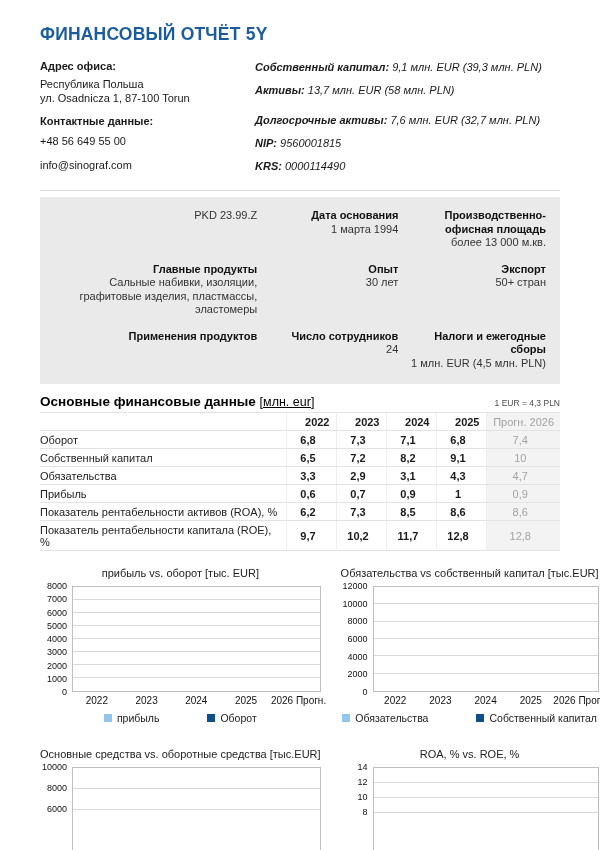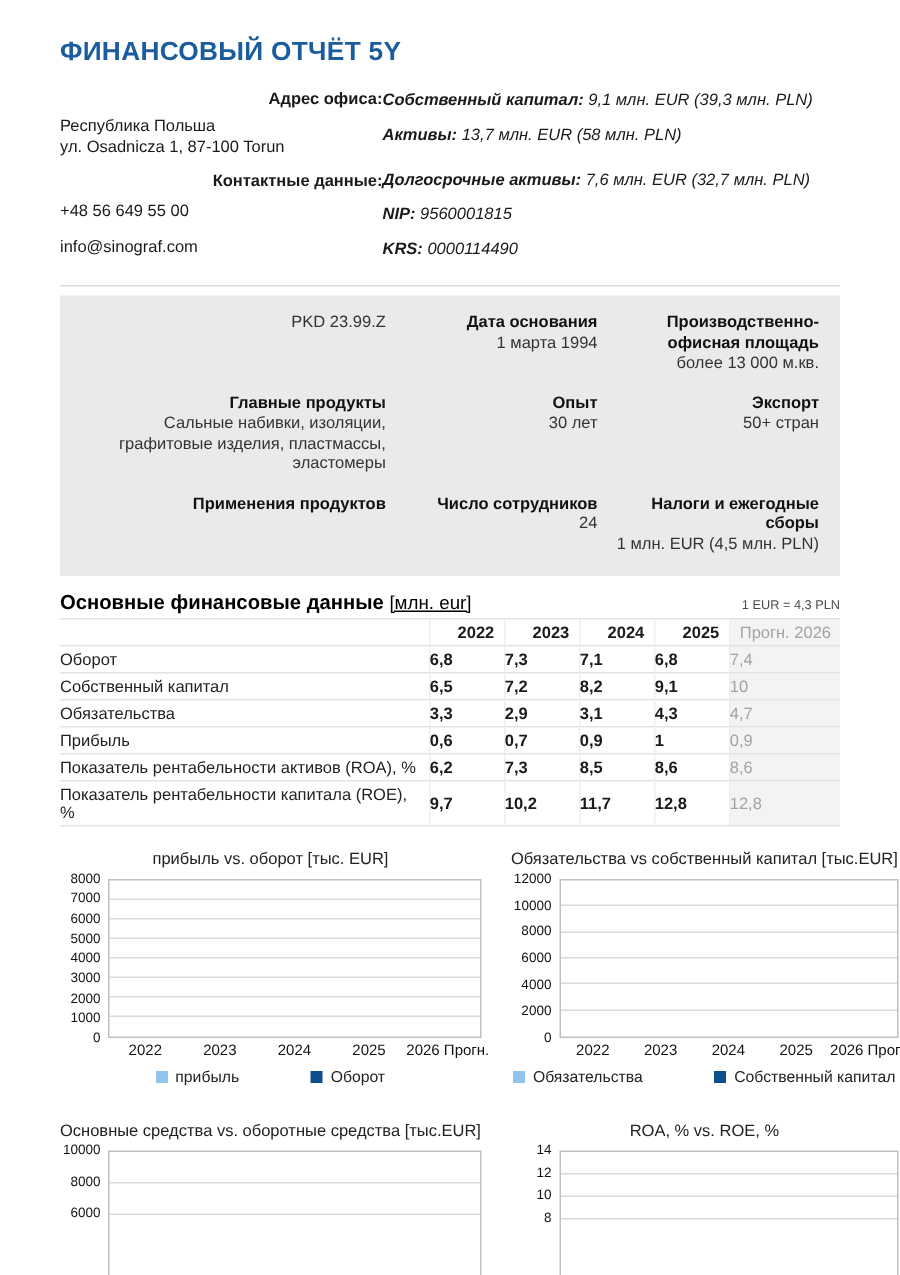--- a/index.html
+++ b/index.html
@@ -8,21 +8,21 @@
     width:600px; height:850px; overflow:hidden;
     background:#ffffff; color:#1a1a1a;
     font-family:"Liberation Sans", sans-serif;
   }
   .page { padding:24px 40px 0 40px; }
 
   .report-title { font-size:17.5px; font-weight:bold; color:#1b5c9e; margin:0 0 15px 0; letter-spacing:.2px; }
 
   
   .info-grid { display:grid; grid-template-columns:215px 1fr; margin-bottom:8px; }
-  .info-label { font-size:11px; font-weight:bold; margin:0 0 5px 0;text-align:right; }
+  .info-label { font-size:11px; font-weight:bold; margin:0 0 5px 0; }
   .info-line { font-size:11px; line-height:14px; }
   .mt10 { margin-top:10px; }
   .mt7 { margin-top:7px; }
   .sum-line { font-size:11px; line-height:14px; margin-bottom:9px;font-style:italic; }
   .sum-line b { font-weight:bold; }
   .gap-top { margin-top:16px; }
 
   .divider { border:none; border-top:1px solid #d9d9d9; margin:8px 0 6px 0; }
 
   
@@ -34,21 +34,21 @@
   
   .tbl-section { margin-top:10px; }
   .tbl-head { display:flex; justify-content:space-between; align-items:baseline; }
   .tbl-title { font-size:13.5px; font-weight:bold; color:#000; }
   .tbl-title span.suffix { font-weight:normal; font-size:12.5px;text-decoration:underline; }
   .tbl-note { font-size:8.5px; color:#4a4a4a; }
   table.fin { width:100%; border-collapse:collapse; margin-top:3px; font-size:11px; }
   table.fin td { padding:2.5px 6px 2.5px 0; border-bottom:1px solid #e3e3e3; }
   table.fin tr.hdr td { border-top:1px solid #e3e3e3; }
   td.lbl { text-align:left; color:#222; }
-  td.val { text-align:left; width:50px; font-weight:bold; border-left:1px solid #eeeeee; padding-right:8px; }
+  td.val { text-align:center; width:50px; font-weight:bold; border-left:1px solid #eeeeee; padding-right:8px; }
   td.hval { text-align:right; font-weight:bold; }
   td.forecast { background:#f3f3f3; color:#a3a3a3; font-weight:normal; width:74px; }
   tr.hdr td.forecast { font-weight:normal; }
 
   
   .charts { display:grid; grid-template-columns:1fr 1fr; column-gap:20px; row-gap:24px; margin-top:16px; }
   .chart-title { text-align:center; font-size:11px; color:#222; margin-bottom:7px; white-space:nowrap; }
   .chart-body { display:flex; }
   .y-axis { position:relative; width:32px; height:106px; flex:none; }
   .y-tick { position:absolute; right:5px; transform:translateY(50%); font-size:9px; color:#111; line-height:9px; }

